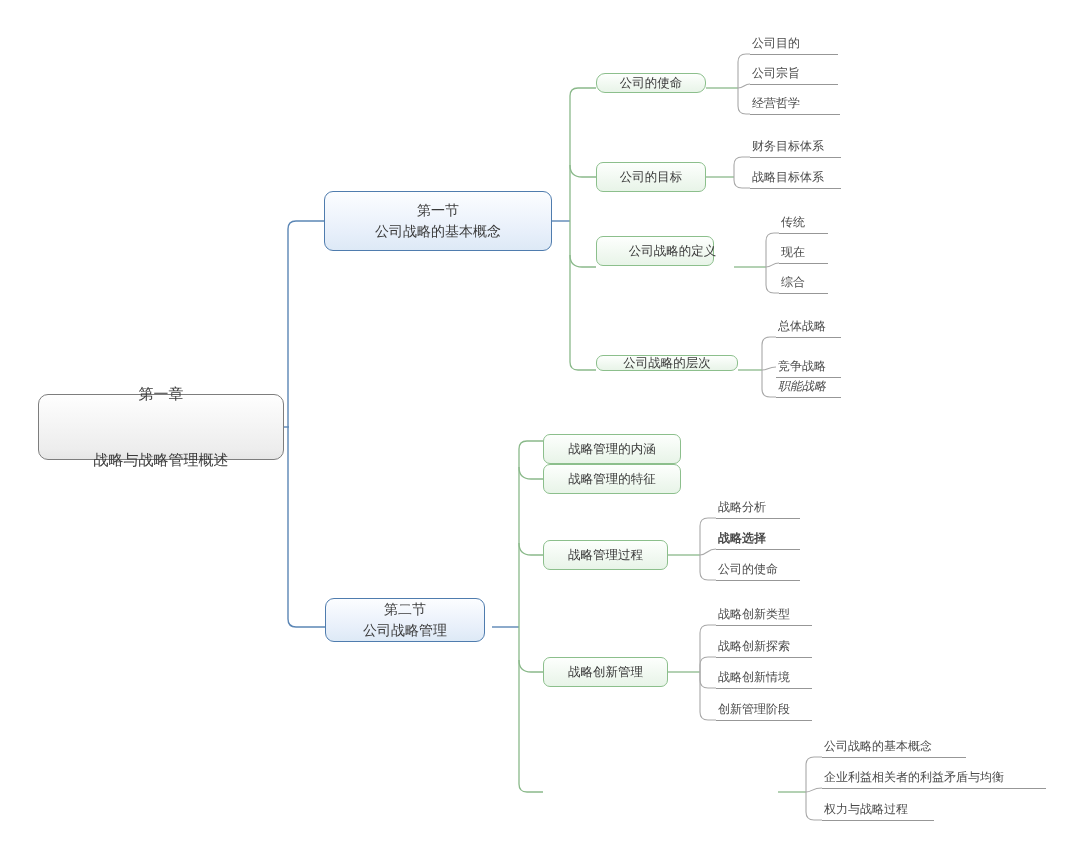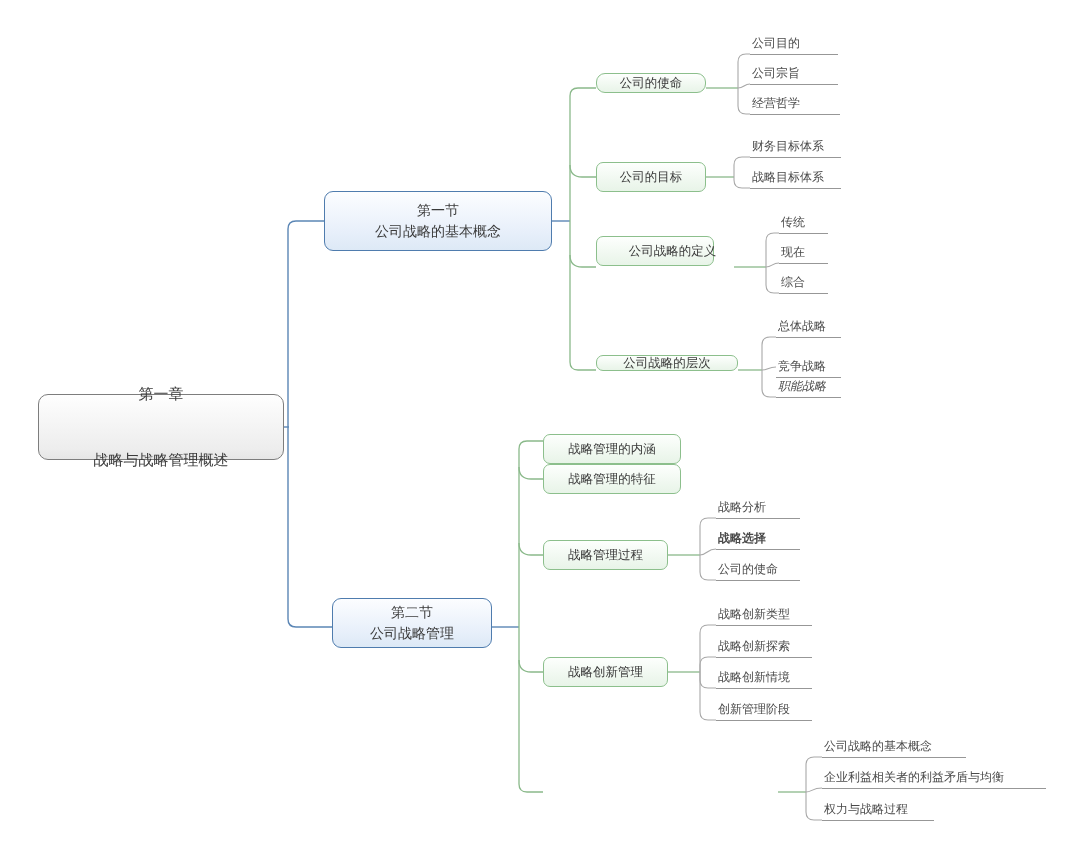--- a/index.html
+++ b/index.html
@@ -99,21 +99,21 @@
 
   <div class="node root" style="left:38px;top:394px;width:246px;height:66px;gap:44px;">
     <span>第一章</span>
     <span>战略与战略管理概述</span>
   </div>
 
   <div class="node section" style="left:324px;top:191px;width:228px;height:60px;">
     <span>第一节</span>
     <span>公司战略的基本概念</span>
   </div>
-  <div class="node section" style="left:332px;top:598px;width:160px;height:50px;">
+  <div class="node section" style="left:325px;top:598px;width:160px;height:44px;">
     <span>第二节</span>
     <span>公司战略管理</span>
   </div>
 
   <div class="node topic" style="left:596px;top:73px;width:110px;height:20px;border-radius:9px;">公司的使命</div>
   <div class="node topic" style="left:596px;top:162px;width:110px;height:30px;">公司的目标</div>
   <div class="node topic" style="left:596px;top:236px;width:118px;height:30px;padding-left:35px;">公司战略的定义</div>
   <div class="node topic" style="left:596px;top:355px;width:142px;height:16px;">公司战略的层次</div>
 
   <div class="leaf" style="left:750px;top:35px;width:88px;">公司目的</div>

